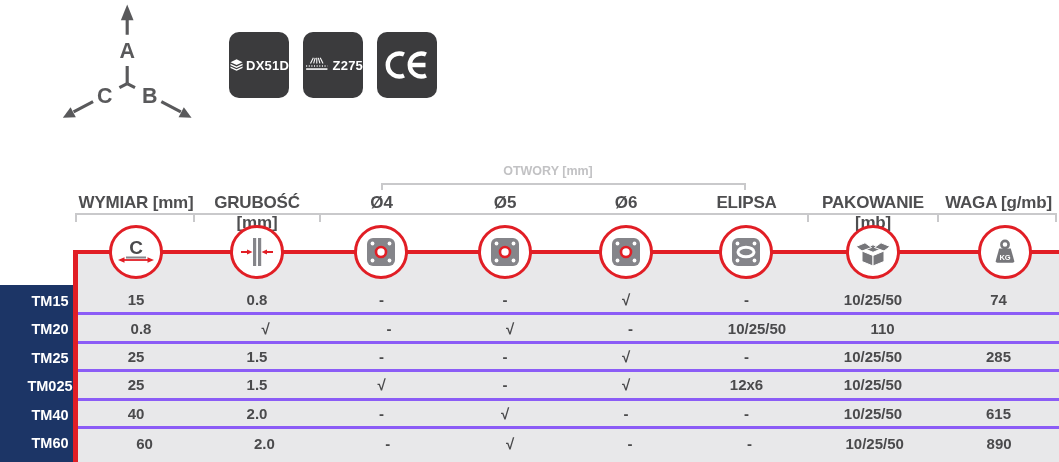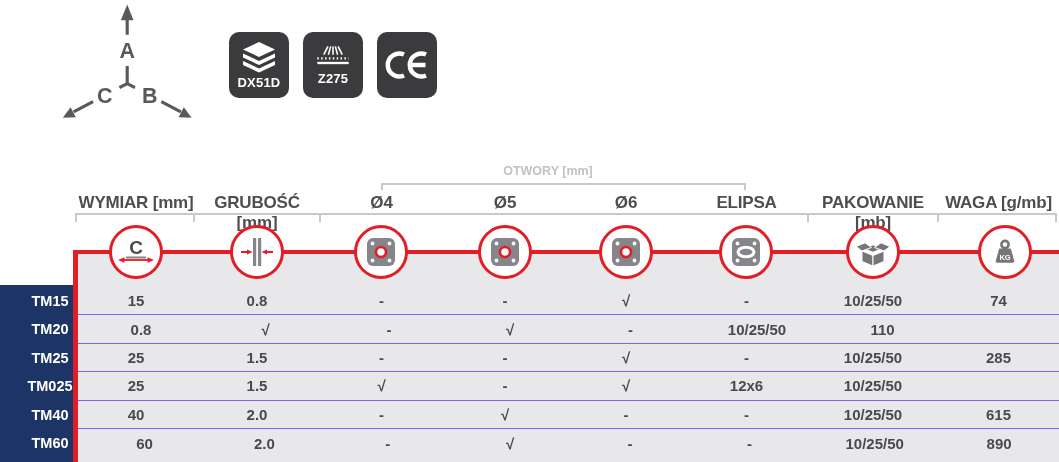--- a/index.html
+++ b/index.html
@@ -5,21 +5,21 @@
   html,body{margin:0;padding:0;background:#fff;}
   .stage{position:relative;width:1059px;height:462px;background:#fff;
          font-family:"Liberation Sans",sans-serif;overflow:hidden;}
 
   
   .diagram{position:absolute;left:18px;top:0;}
 
   
   .badges{position:absolute;left:229px;top:32px;display:flex;gap:14px;}
   .badge{width:60px;height:66px;background:#3b3b3d;border-radius:10px;color:#fff;
-         display:flex;flex-direction:column;align-items:center;justify-content:center;gap:2px;}
+         display:flex;align-items:center;justify-content:center;gap:2px;}
   .badge-label{font-weight:bold;font-size:13px;letter-spacing:0.2px;}
   .sr{position:absolute;width:1px;height:1px;overflow:hidden;clip:rect(0 0 0 0);white-space:nowrap;}
 
   
   .group-head{position:absolute;left:448px;top:164px;width:200px;text-align:center;
               font-weight:bold;font-size:12.5px;color:#c2c2c4;}
   .group-bracket{position:absolute;left:381px;top:183px;width:365px;height:7px;box-sizing:border-box;
                  border-top:2px solid #c9c9cb;border-left:2px solid #c9c9cb;border-right:2px solid #c9c9cb;}
   .col-heads{position:absolute;left:78px;top:193px;display:flex;font-weight:bold;
              font-size:17px;color:#4e4e50;letter-spacing:-0.2px;}
@@ -35,21 +35,21 @@
   .red-hline{position:absolute;left:76px;top:250px;width:983px;height:4px;background:#e11e25;z-index:2;}
   .red-vline{position:absolute;left:73px;top:250px;width:5px;height:212px;background:#e11e25;z-index:2;}
   .circ{position:absolute;top:225px;width:54px;height:54px;border-radius:50%;background:#fff;
         border:3.5px solid #e11e25;box-sizing:border-box;display:flex;align-items:center;
         justify-content:center;z-index:3;}
 
   
   .body-bg{position:absolute;left:78px;top:253px;width:981px;height:209px;background:#e8e8ea;z-index:1;}
   .label-col{position:absolute;left:0;top:285px;width:73px;height:177px;background:#1c3566;z-index:1;}
   .rows{position:absolute;left:78px;top:287px;width:981px;z-index:2;}
-  .row{display:flex;height:28.4px;box-sizing:border-box;border-bottom:1px solid #8b5cf6;align-items:center;}
+  .row{display:flex;height:28.4px;box-sizing:border-box;border-bottom:3px solid #8b5cf6;align-items:center;}
   .row:last-child{border-bottom:none;padding-left:9px;}
   .cell{text-align:center;font-weight:bold;font-size:15px;color:#4a4a4c;}
   .row-labels{position:absolute;left:0;top:287px;width:73px;z-index:2;}
   .row-label{height:28.4px;line-height:28.4px;text-align:center;color:#fff;
              font-weight:bold;font-size:14.5px;margin-left:27px;}
 </style>
 </head>
 <body>
 
 <div class="stage">

